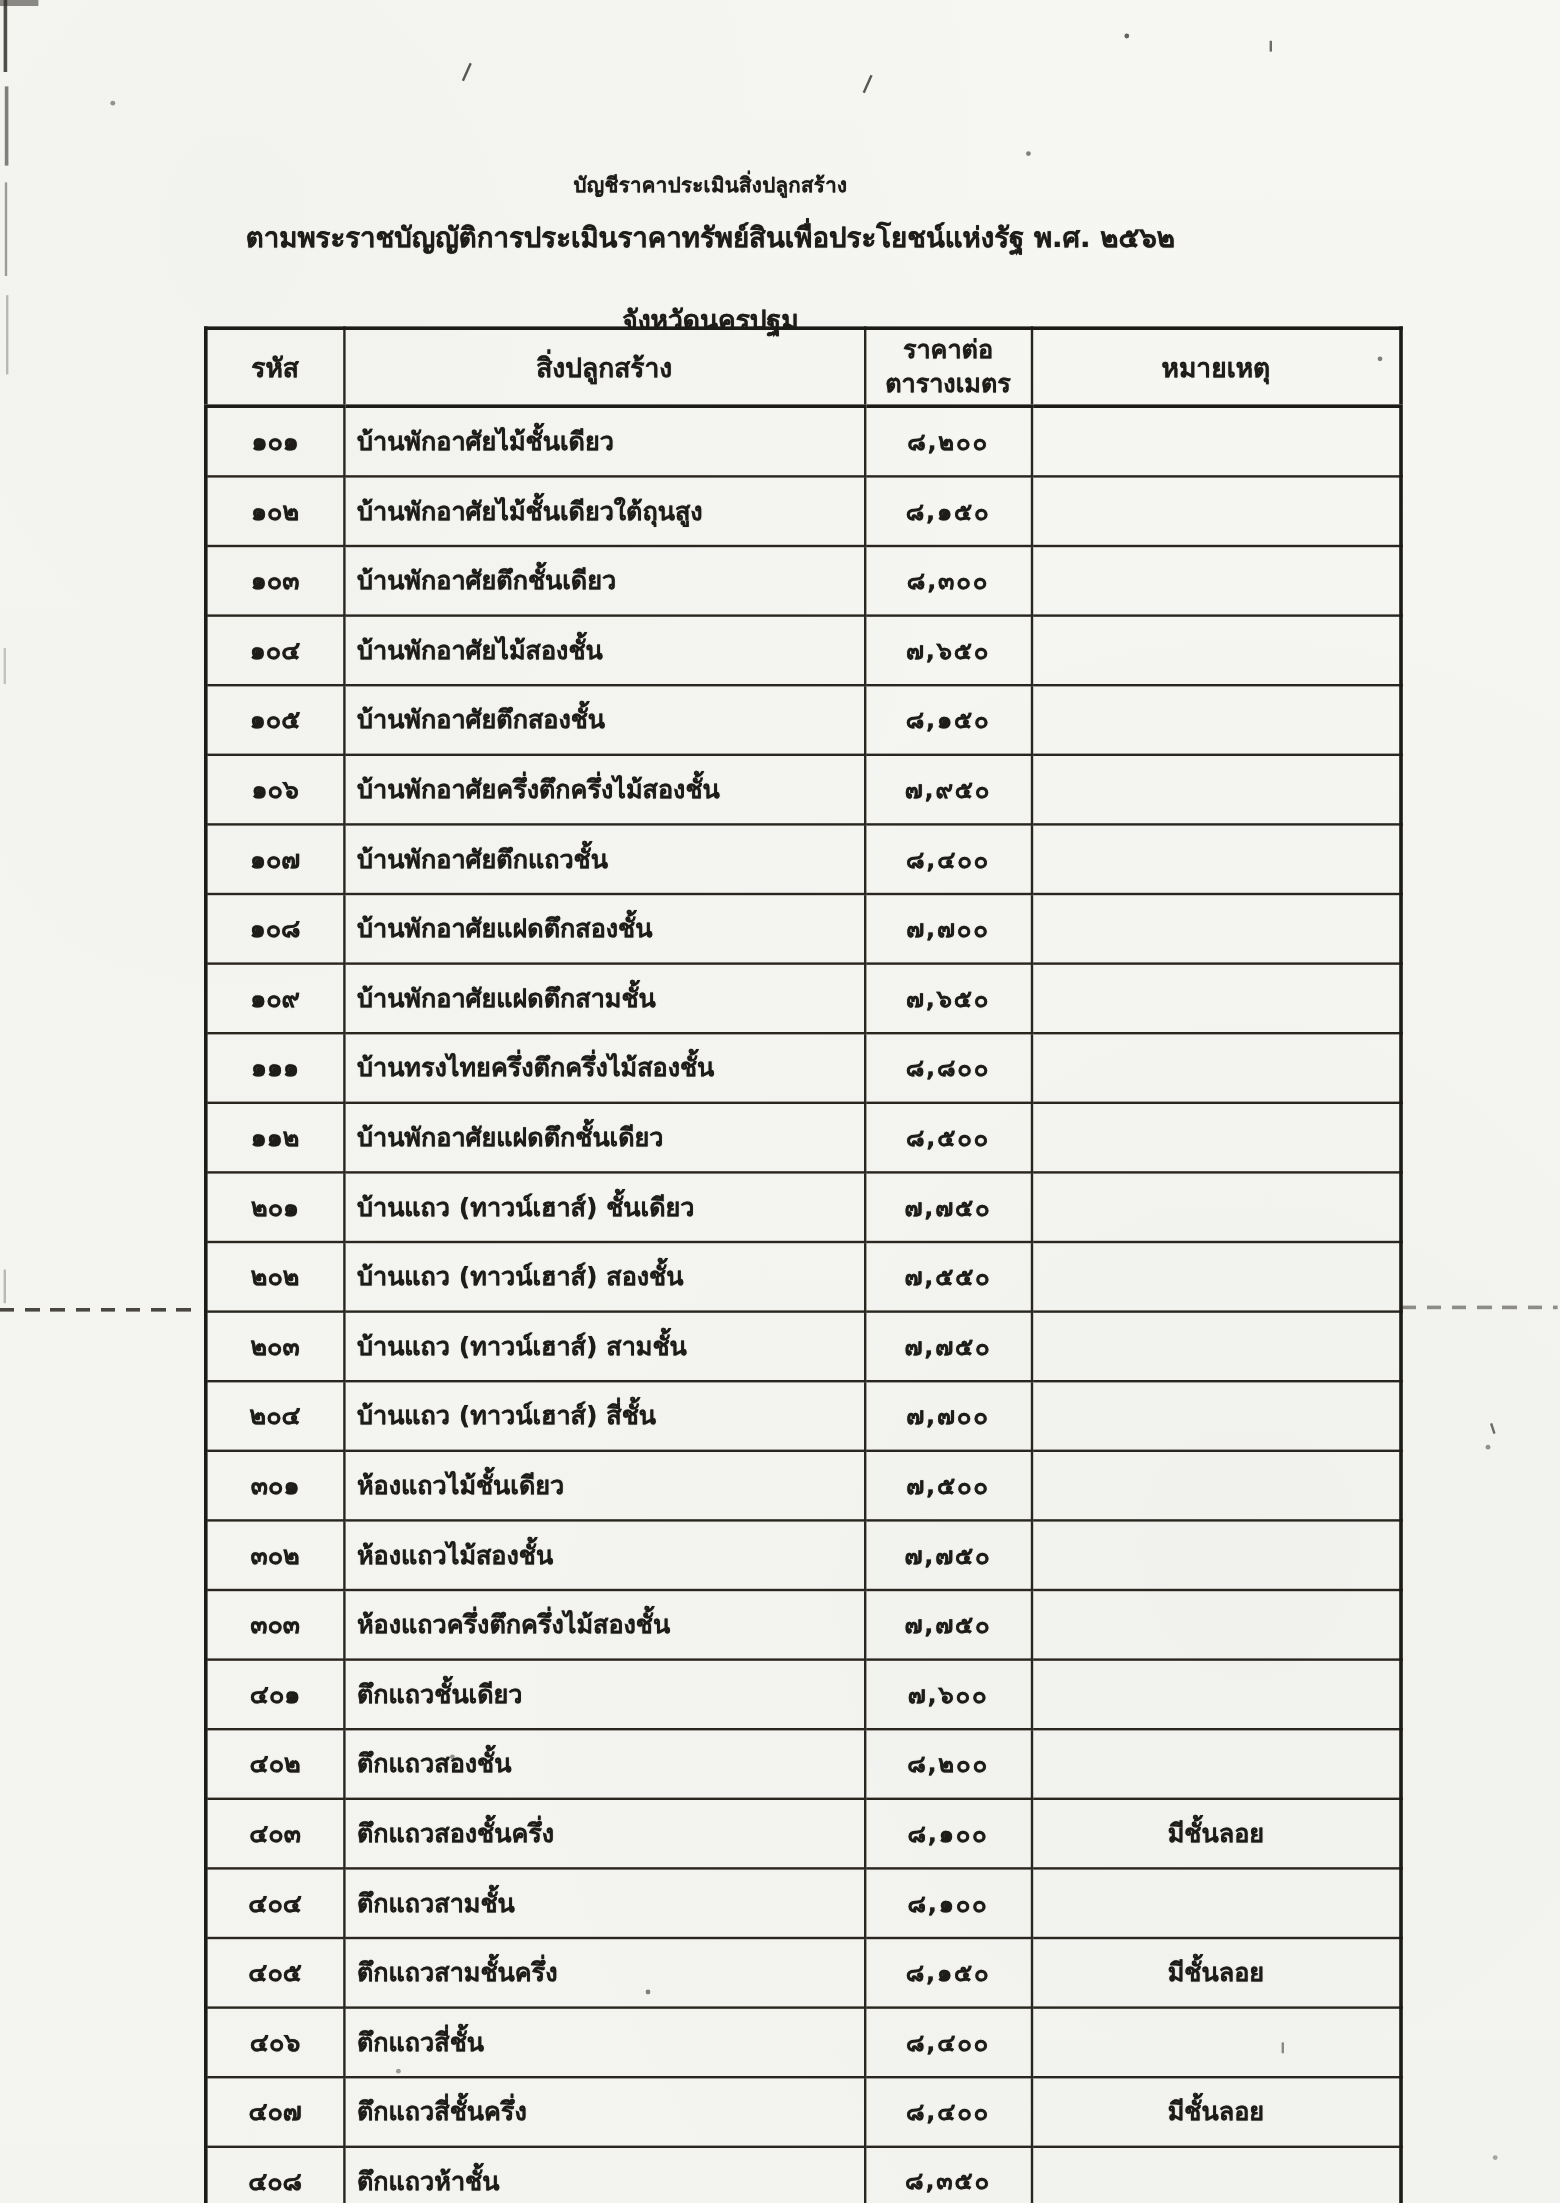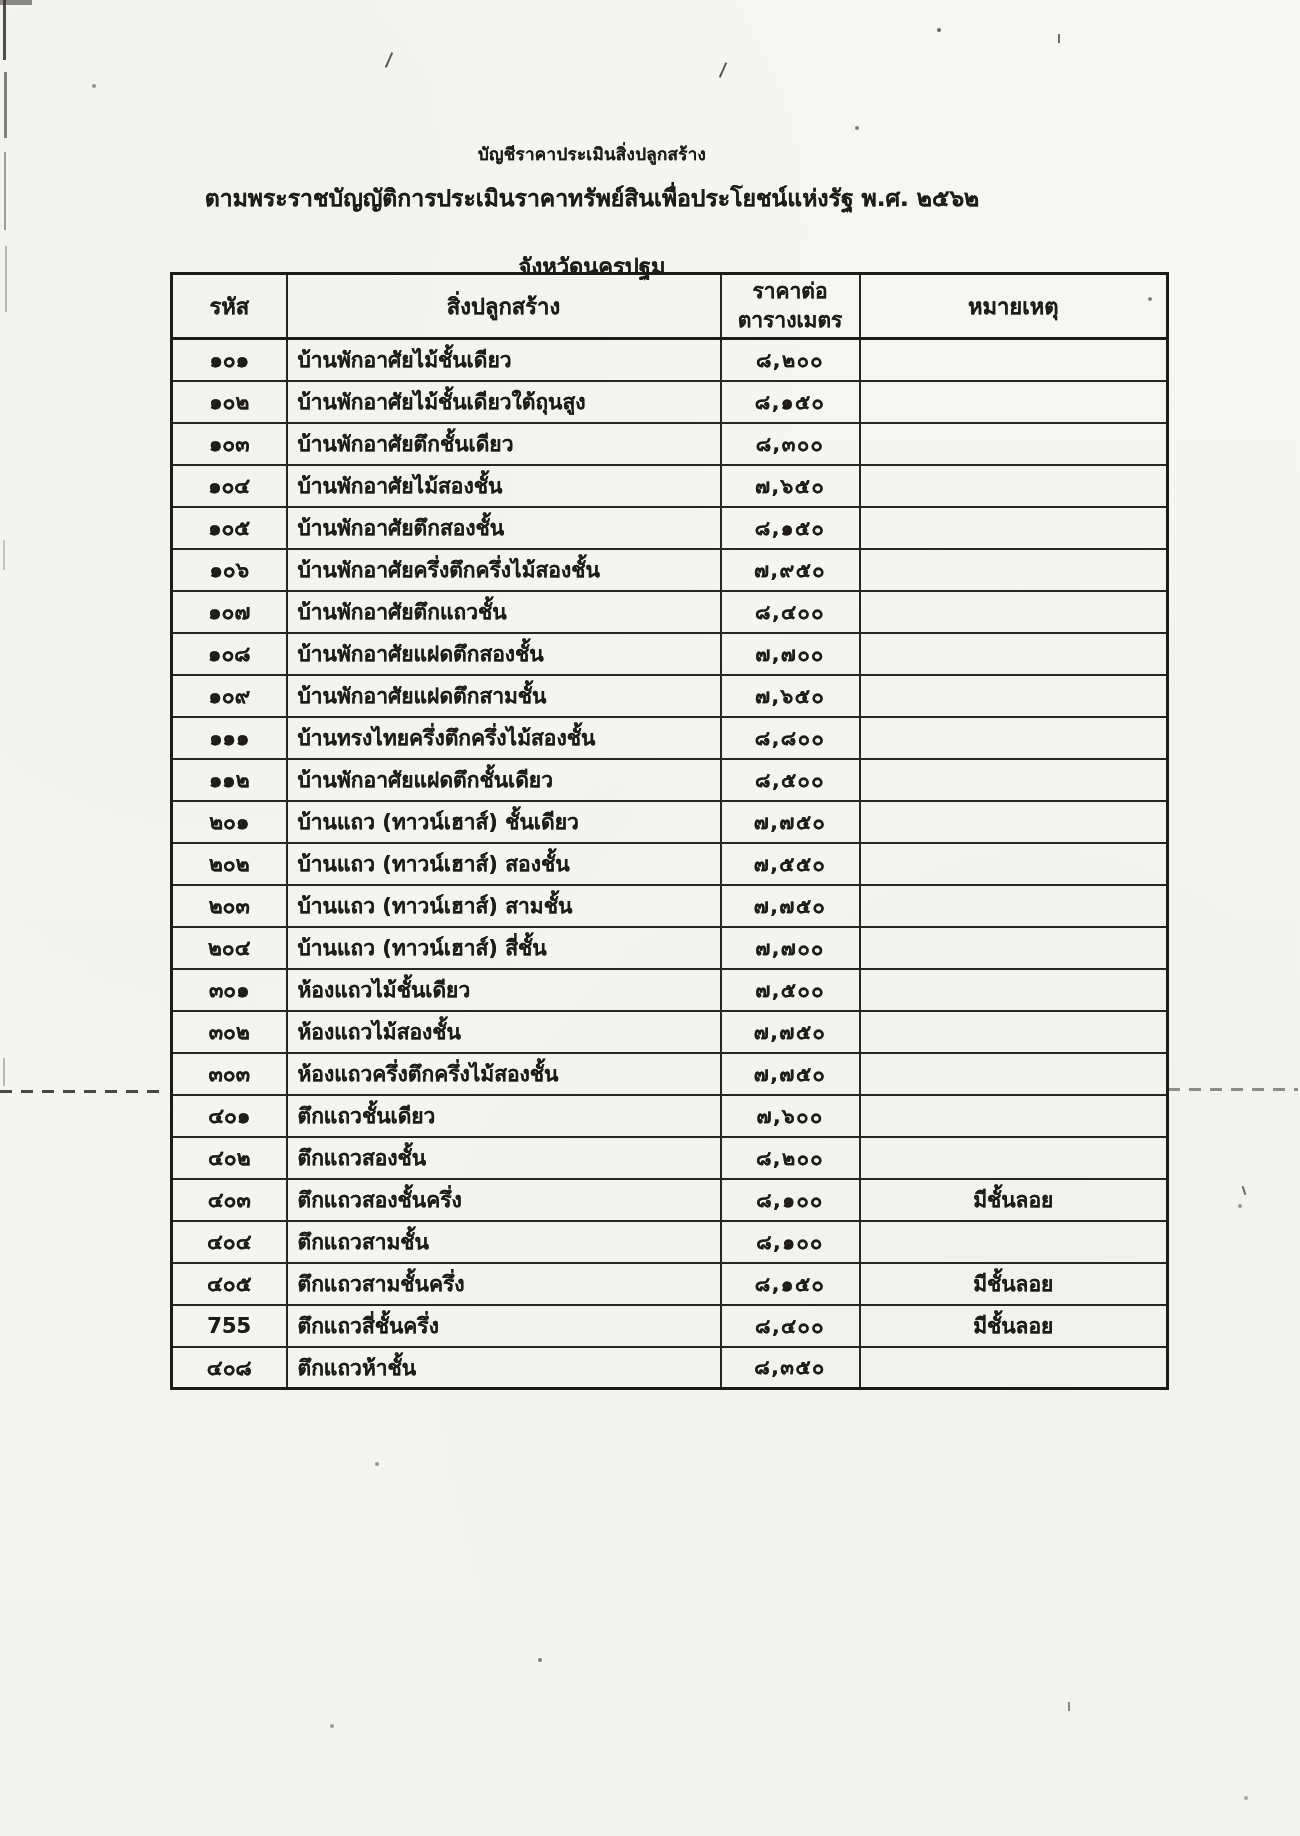--- a/index.html
+++ b/index.html
@@ -36,21 +36,21 @@
     border:2.4px solid #29261f;
     padding:0;
     text-shadow:0 0 0.6px rgba(30,28,24,0.8);
   }
   .val-table thead th {
     height:62px; font-size:22px; font-weight:bold;
     text-align:center; vertical-align:middle;
     border-bottom:3px solid #1d1b17;
   }
   .val-table thead .two-line { line-height:29px; font-size:21px; }
-  .val-table tbody tr { height:42px; }
+  .val-table tbody tr { height:58px; }
   .val-table td.code    { text-align:center; font-size:21px; font-weight:600; }
   .val-table td.building{ text-align:left; padding-left:10px; font-size:21px; font-weight:600; }
   .val-table td.price   { text-align:center; font-size:20px; font-weight:600; letter-spacing:1.5px; }
   .val-table td.remark  { text-align:center; font-size:21px; font-weight:600;margin-left:36px; }
 
   
   .artifact { position:absolute; background:#33302b; }
   .a-dot    { width:4px; height:4px; border-radius:50%; opacity:0.75; }
   .a-slash  { width:2px; height:16px; transform:rotate(24deg); opacity:0.8; }
   .a-tick   { width:2px; height:9px; opacity:0.7; }
@@ -247,21 +247,27 @@
           <td class="price">๘,๑๐๐</td>
           <td class="remark"></td>
         </tr>
         <tr>
           <td class="code">๔๐๕</td>
           <td class="building">ตึกแถวสามชั้นครึ่ง</td>
           <td class="price">๘,๑๕๐</td>
           <td class="remark">มีชั้นลอย</td>
         </tr>
         <tr>
-          <td class="code">755</td>
+          <td class="code">๔๐๖</td>
+          <td class="building">ตึกแถวสี่ชั้น</td>
+          <td class="price">๘,๔๐๐</td>
+          <td class="remark"></td>
+        </tr>
+        <tr>
+          <td class="code">๔๐๗</td>
           <td class="building">ตึกแถวสี่ชั้นครึ่ง</td>
           <td class="price">๘,๔๐๐</td>
           <td class="remark">มีชั้นลอย</td>
         </tr>
         <tr>
           <td class="code">๔๐๘</td>
           <td class="building">ตึกแถวห้าชั้น</td>
           <td class="price">๘,๓๕๐</td>
           <td class="remark"></td>
         </tr>

